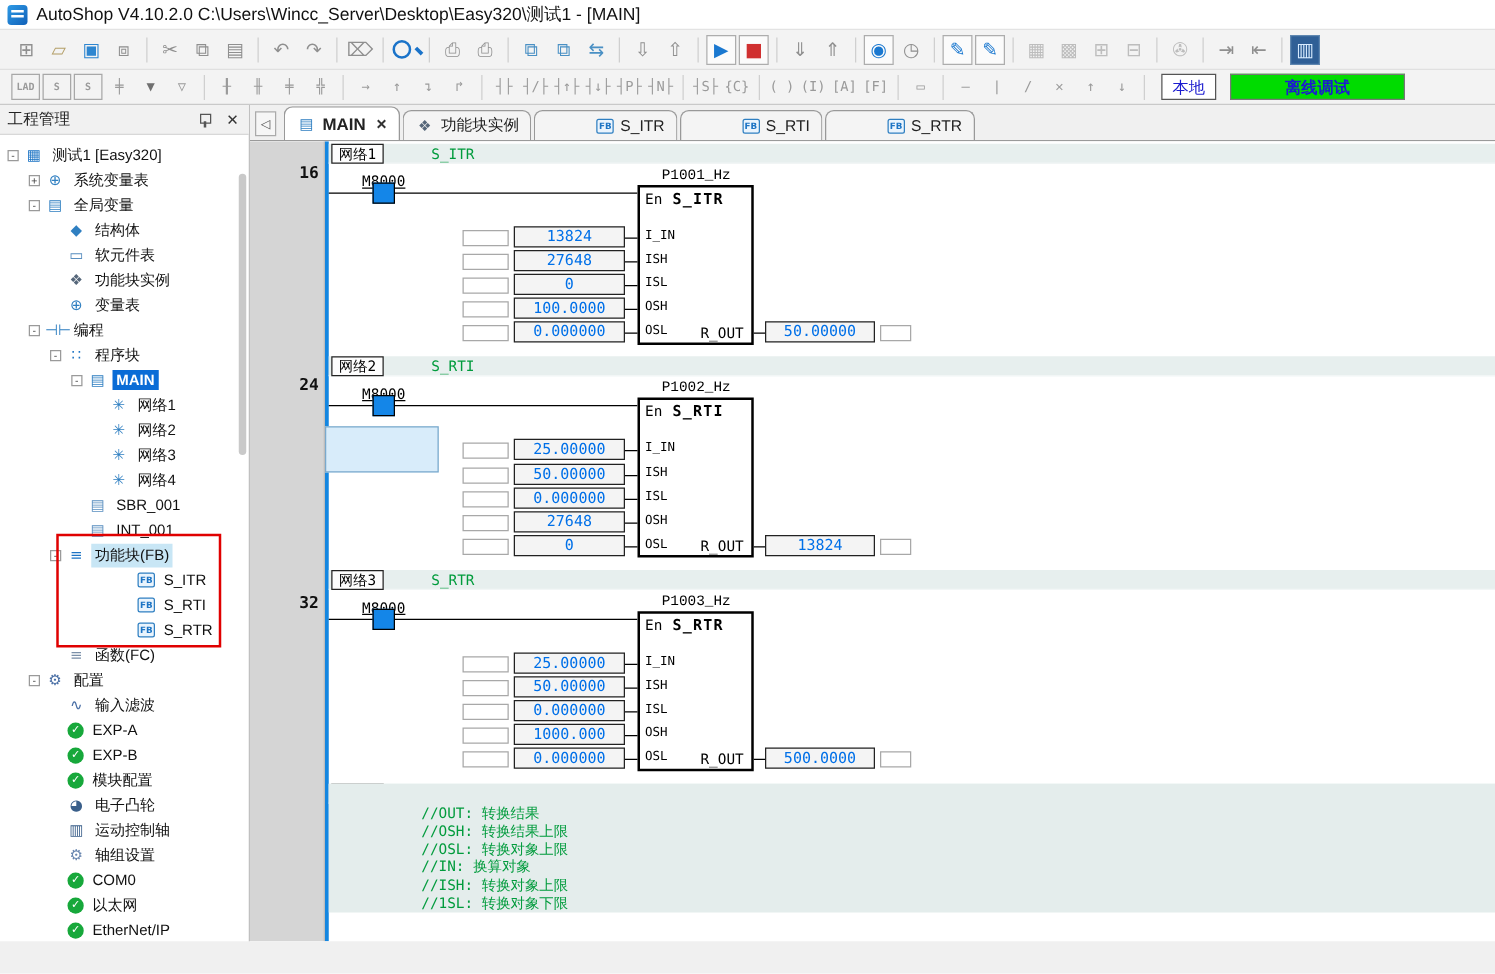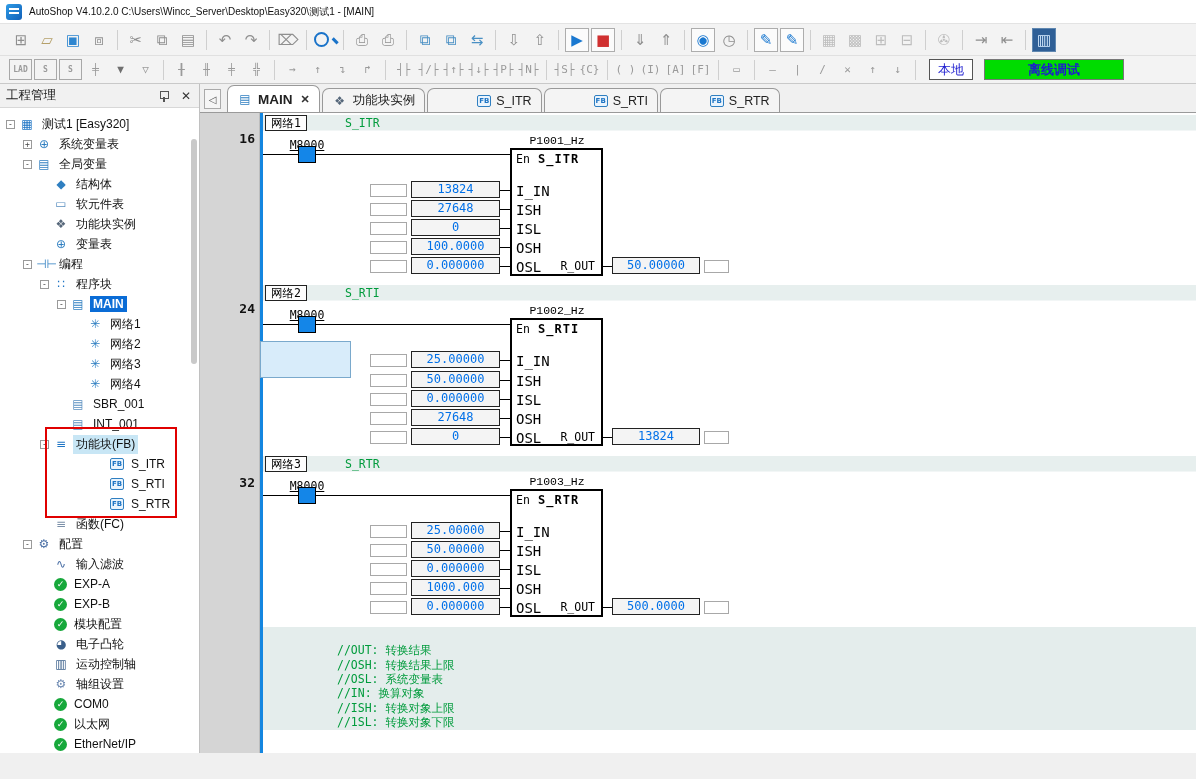--- a/index.html
+++ b/index.html
@@ -7,21 +7,21 @@
     font-family:"Liberation Sans", sans-serif; }
   #app { position:relative; width:1196px; height:779px; background:#f0f0f0; }
 
   
   .titlebar { height:24px; background:#ffffff; display:flex; align-items:center;
     padding-left:6px; border-bottom:1px solid #e3e3e3; }
   .appicon { width:16px; height:16px; border-radius:3px; margin-right:7px;
     background:linear-gradient(135deg,#2e9be6,#1160b8); position:relative; flex:0 0 16px;}
   .appicon::after { content:""; position:absolute; left:3px; top:4px; width:10px; height:2px;
     background:#fff; box-shadow:0 4px 0 #fff; }
-  .titletext { font-size:10px; color:#111; white-space:nowrap;text-align:right; }
+  .titletext { font-size:14px; color:#111; white-space:nowrap;text-align:right; }
 
   
   .menubar { height:26px; background:#f7f7f7; display:flex; align-items:center; padding-left:10px;
     border-bottom:1px solid #e5e5e5; }
   .menubar .grip { width:3px; height:16px; border-left:2px solid #d0d0d0; margin-right:8px; }
   .menu-item { font-size:13px; color:#111; padding:4px 12px; cursor:default; }
 
   
   .toolbar { display:flex; align-items:center; background:#f3f3f3; padding-left:8px; }
   .toolbar1 { height:32px; border-bottom:1px solid #e0e0e0; }
@@ -109,21 +109,21 @@
   .rownum { position:absolute; width:50px; text-align:right; font-size:13px; font-weight:bold;
     color:#111; }
   .hwire { position:absolute; height:1px; background:#000; }
   .contact-label { position:absolute; width:70px; text-align:center; font-size:11.5px; color:#000;text-decoration:underline; }
   .contact-sq { position:absolute; width:18px; height:17px; background:#1486e8;
     border:1px solid #000; }
   .fbblock { position:absolute; width:93px; height:128px; border:2px solid #000; background:#fff; }
   .fb-en { position:absolute; left:4px; top:2px; font-size:11.5px; color:#000; }
   .fb-type { position:absolute; left:26px; top:2px; font-size:12px; font-weight:bold;
     letter-spacing:1px; color:#000; }
-  .fb-pin { position:absolute; left:4px; font-size:14px; color:#000; }
+  .fb-pin { position:absolute; left:4px; font-size:10px; color:#000; }
   .fb-out { position:absolute; right:6px; font-size:11.5px; color:#000; }
   .inst-label { position:absolute; width:140px; text-align:center; font-size:11.5px; color:#000;font-family:Liberation Mono, monospace; }
   .mini-box { position:absolute; width:37px; height:13px; border:1px solid #a8a8a8;
     background:#fff; }
   .val-box { position:absolute; width:89px; height:17px; border:1px solid #222; background:#f4f4f4;
     font-size:12px; color:#0070e8; text-align:center; line-height:15px; }
   .out-box { position:absolute; width:88px; height:17px; border:1px solid #222; background:#f4f4f4;
     font-size:12px; color:#0070e8; text-align:center; line-height:15px; }
   .trail-box { position:absolute; width:25px; height:13px; border:1px solid #a8a8a8;
     background:#fff; }
@@ -684,21 +684,21 @@
           <div class="hwire" style="left: 300px; width: 10px; top: 494px;"></div>
           <div class="hwire" style="left: 403px; width: 9px; top: 494px;"></div>
           <div class="out-box" style="left: 412px; top: 485px;">500.0000</div>
           <div class="trail-box" style="left: 504px; top: 488px;"></div>
           <div class="net-header" style="top: 514px;">
             <span class="net-id">网络4</span>
           </div>
           <div class="cmt-block" style="top: 514px; height: 103px;"></div>
           <div class="cmt-line" style="left: 137px; top: 530.3px;">//OUT: 转换结果</div>
           <div class="cmt-line" style="left: 137px; top: 544.6px;">//OSH: 转换结果上限</div>
-          <div class="cmt-line" style="left: 137px; top: 558.9px;">//OSL: 系统变量表</div>
+          <div class="cmt-line" style="left: 137px; top: 558.9px;">//OSL: 转换对象上限</div>
           <div class="cmt-line" style="left: 137px; top: 573.2px;">//IN: 换算对象</div>
           <div class="cmt-line" style="left: 137px; top: 587.5px;">//ISH: 转换对象上限</div>
           <div class="cmt-line" style="left: 137px; top: 601.8px;">//1SL: 转换对象下限</div>
         </div>
     </div>
   </div>
 
 </div>
 
 </body></html>

